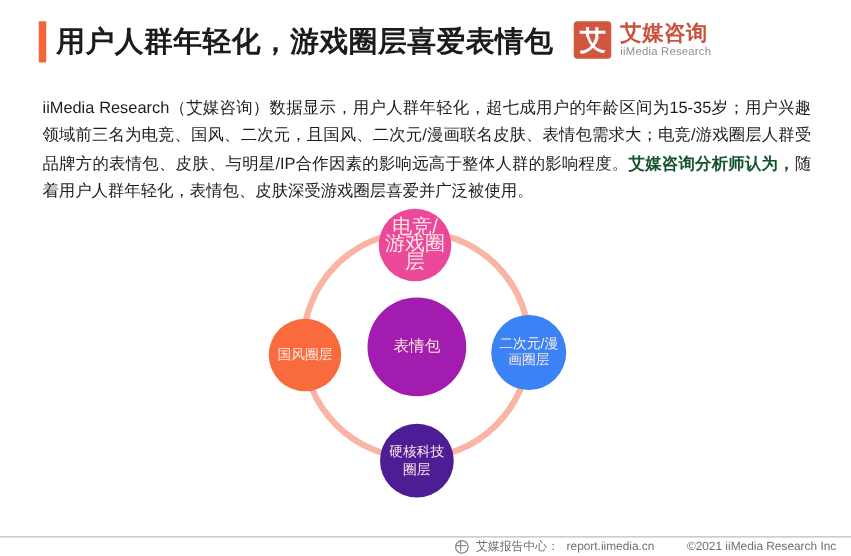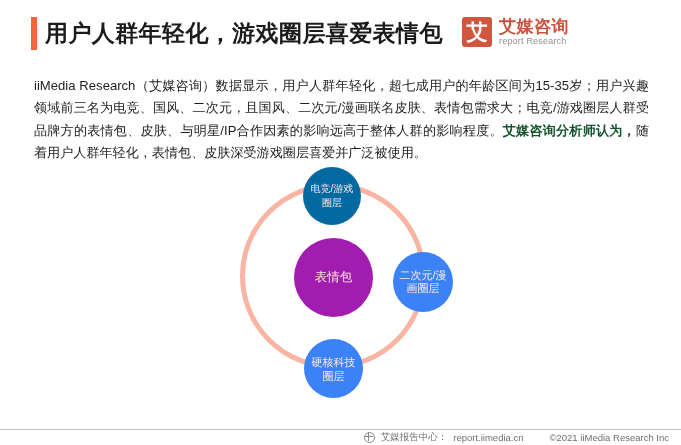--- a/index.html
+++ b/index.html
@@ -138,30 +138,30 @@
     background: #a21caf;
     font-size: 12.5px;
     line-height: 15px;
     color: #ffe8de;
   }
   .node-top {
     left: 303px;
     top: 12px;
     width: 58px;
     height: 58px;
-    background: #0369a1;
-    font-size: 10px;
+    background: #ec4899;
+    font-size: 16px;
     line-height: 14px;
   }
   .node-bottom {
     left: 304px;
     top: 184px;
     width: 59px;
     height: 59px;
-    background: #3b82f6;
+    background: #4c1d95;
     font-size: 11px;
     line-height: 14px;
   }
   .node-left {
     left: 215px;
     top: 100px;
     width: 58px;
     height: 58px;
     background: #f96a3c;
     font-size: 11px;
@@ -243,21 +243,21 @@
 <body>
 
 <div class="header">
   <div class="title-accent"></div>
   <div class="page-title">用户人群年轻化，游戏圈层喜爱表情包</div>
 
   <div class="brand">
     <div class="brand-mark">艾</div>
     <div class="brand-text">
       <div class="brand-cn">艾媒咨询</div>
-      <div class="brand-en">report Research</div>
+      <div class="brand-en">iiMedia Research</div>
     </div>
   </div>
 </div>
 
 <p class="body-copy"><span>iiMedia Research（艾媒咨询）数据显示，用户人群年轻化，超七成用户的年龄区间为15-35岁；用户兴趣领域前三名为电竞、国风、二次元，且国风、二次元/漫画联名皮肤、表情包需求大；电竞/游戏圈层人群受品牌方的表情包、皮肤、与明星/IP合作因素的影响远高于整体人群的影响程度。</span><span class="accent">艾媒咨询分析师认为，</span><span>随着用户人群年轻化，表情包、皮肤深受游戏圈层喜爱并广泛被使用。</span></p>
 
 <div class="diagram">
   <div class="ring"></div>
 
   <div class="node node-center">
@@ -269,20 +269,23 @@
   </div>
 
   <div class="node node-right">
     <span class="node-label">二次元/漫画圈层</span>
   </div>
 
   <div class="node node-bottom">
     <span class="node-label">硬核科技圈层</span>
   </div>
 
+  <div class="node node-left">
+    <span class="node-label">国风圈层</span>
+  </div>
 </div>
 
 <div class="footer-rule"></div>
 <div class="footer">
   <span class="footer-globe"></span>
   <span class="footer-item">艾媒报告中心：</span>
   <span class="footer-item">report.iimedia.cn</span>
   <span class="footer-gap"></span>
   <span class="footer-item">©2021  iiMedia Research  Inc</span>
 </div>

